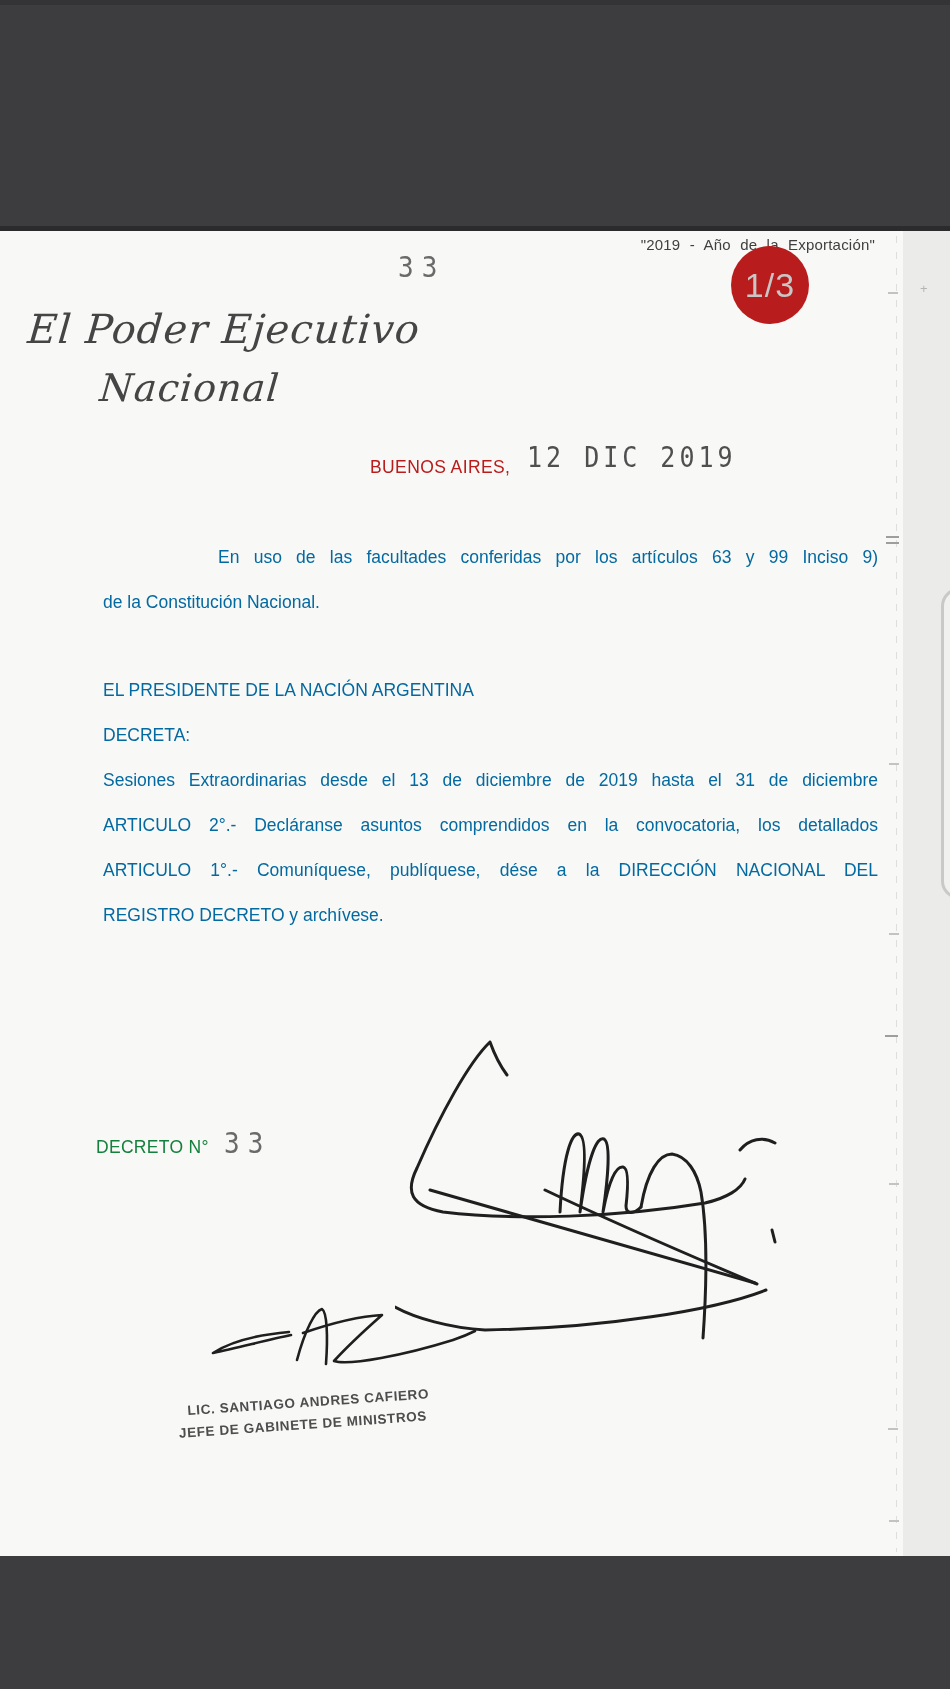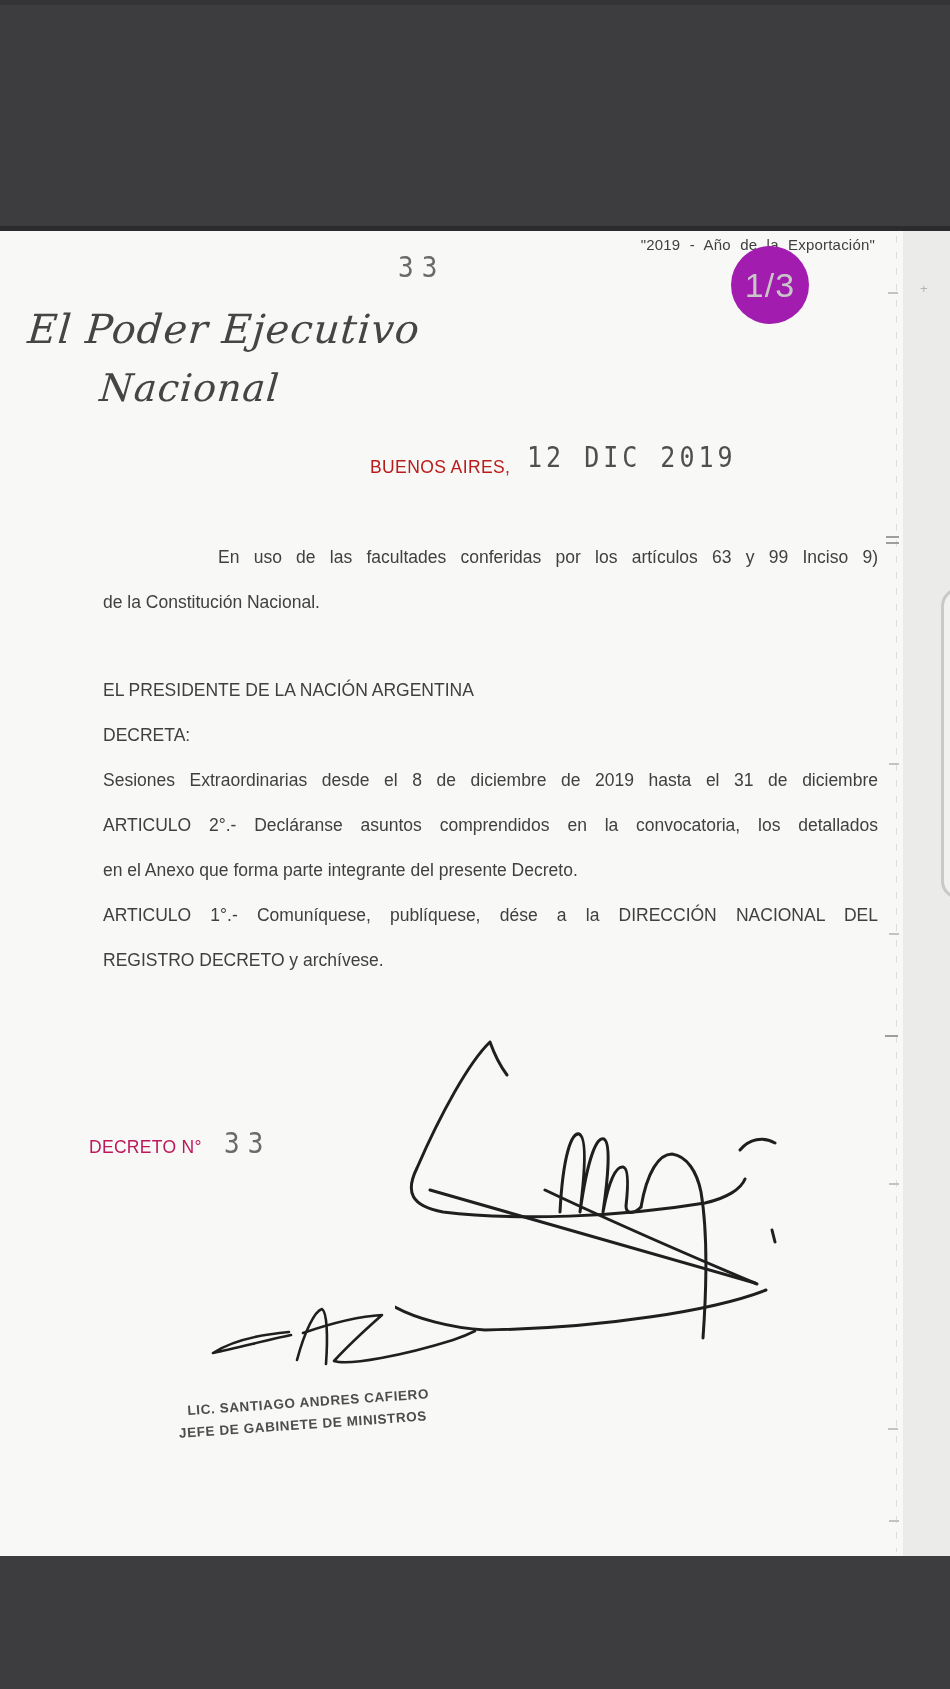--- a/index.html
+++ b/index.html
@@ -15,25 +15,25 @@
   
   .right-strip{position:absolute;left:903px;top:231px;width:47px;height:1325px;background:#ebebe9;}
   .edge-line{position:absolute;left:896px;top:236px;width:1px;height:1316px;
              background:repeating-linear-gradient(to bottom,#dededd 0 7px,rgba(0,0,0,0) 7px 16px);}
   .tick{position:absolute;width:10px;height:2px;background:#c3c3c2;}
   .tick.dark{background:#9e9e9d;width:13px;}
   .plus-mark{position:absolute;color:#b5b5b4;font-size:13px;line-height:13px;}
   .thumb{position:absolute;left:941px;top:588px;width:70px;height:305px;
          border:3px solid #c9c9c7;border-radius:18px;background:#f1f1ef;}
   
-  .doc-text{color:#404040;font-size:17.5px;}
+  .doc-text{color:#0369a1;font-size:17.5px;}
   .motto{position:absolute;left:540px;top:236px;width:335px;text-align:right;
          color:#3f3f3f;font-size:15px;word-spacing:5px;letter-spacing:.2px;}
   .toast-circle{position:absolute;left:731px;top:246px;width:78px;height:78px;border-radius:50%;
-                background:#a21caf;display:flex;align-items:center;justify-content:center;}
+                background:#b91c1c;display:flex;align-items:center;justify-content:center;}
   .toast-text{color:#c7c7c6;font-size:34px;letter-spacing:1px;}
   .hw-number{position:absolute;color:#6a6a6a;font-family:"DejaVu Sans Mono",monospace;
              font-size:26px;letter-spacing:8px;transform:scaleY(1.08);}
   .hw-top{left:398px;top:252px;}
   .letterhead{position:absolute;color:#454545;font-family:"DejaVu Serif",serif;
               font-style:italic;transform:skewX(-5deg);letter-spacing:1px;}
   .lh1{left:28px;top:306px;font-size:40px;}
   .lh2{left:100px;top:366px;font-size:38px;}
   .dateline-place{position:absolute;left:370px;top:445px;height:45px;line-height:45px;
                   font-size:17.5px;color:#b91c1c;letter-spacing:.4px;}
@@ -41,22 +41,22 @@
               font-family:"DejaVu Sans Mono",monospace;font-size:25px;letter-spacing:4px;
               transform:scaleY(1.1);}
   .body-col{position:absolute;left:103px;width:775px;}
   .line{height:45px;line-height:45px;white-space:nowrap;}
   .jline{white-space:normal;text-align:justify;text-align-last:justify;height:45px;line-height:45px;overflow:hidden;}
   .indent{text-indent:115px;}
   .center{text-align:left;}
   .intro{top:535px;}
   .headings{top:668px;}
   .articles{top:758px;}
-  .decree-row{position:absolute;left:89px;top:1125px;height:45px;line-height:45px;
-              font-size:17.5px;color:#be185d;letter-spacing:.3px;}
+  .decree-row{position:absolute;left:96px;top:1125px;height:45px;line-height:45px;
+              font-size:17.5px;color:#15803d;letter-spacing:.3px;}
   .decree-number{position:absolute;left:224px;top:1128px;}
   .sig-svg{position:absolute;}
   .signer-stamp{position:absolute;left:178px;top:1392px;transform:rotate(-4deg);
                 color:#4d4d4d;font-size:13.5px;font-weight:bold;letter-spacing:.6px;line-height:22px;}
   .signer-stamp .l1{padding-left:10px;}
 </style>
 </head>
 <body>
 
 <div class="top-bar"></div>
@@ -92,23 +92,22 @@
   <div class="jline indent">En uso de las facultades conferidas por los artículos 63 y 99 Inciso 9)</div>
   <div class="line">de la Constitución Nacional.</div>
 </div>
 
 <div class="body-col doc-text headings">
   <div class="line center">EL PRESIDENTE DE LA NACIÓN ARGENTINA</div>
   <div class="line center">DECRETA:</div>
 </div>
 
 <div class="body-col doc-text articles">
-  <div class="jline">Sesiones Extraordinarias desde el 8 de diciembre de 2019 hasta el 31 de diciembre</div>
+  <div class="jline">Sesiones Extraordinarias desde el 13 de diciembre de 2019 hasta el 31 de diciembre</div>
   <div class="jline">ARTICULO 2°.- Decláranse asuntos comprendidos en la convocatoria, los detallados</div>
-  <div class="line">en el Anexo que forma parte integrante del presente Decreto.</div>
   <div class="jline">ARTICULO 1°.- Comuníquese, publíquese, dése a la DIRECCIÓN NACIONAL DEL</div>
   <div class="line">REGISTRO DECRETO y archívese.</div>
 </div>
 
 <div class="decree-row">DECRETO N°</div>
 <div class="hw-number decree-number">33</div>
 
 <svg class="sig-svg" style="left:395px;top:1020px" width="420" height="335" viewBox="0 0 420 335">
   <g fill="none" stroke="#1f1f1f" stroke-width="3" stroke-linecap="round" stroke-linejoin="round">
     <path d="M112,55 C106,47 100,36 95,22 C74,42 45,95 22,148 C10,172 16,186 48,192 C120,201 225,197 310,183 C332,178 346,169 350,159"></path>

